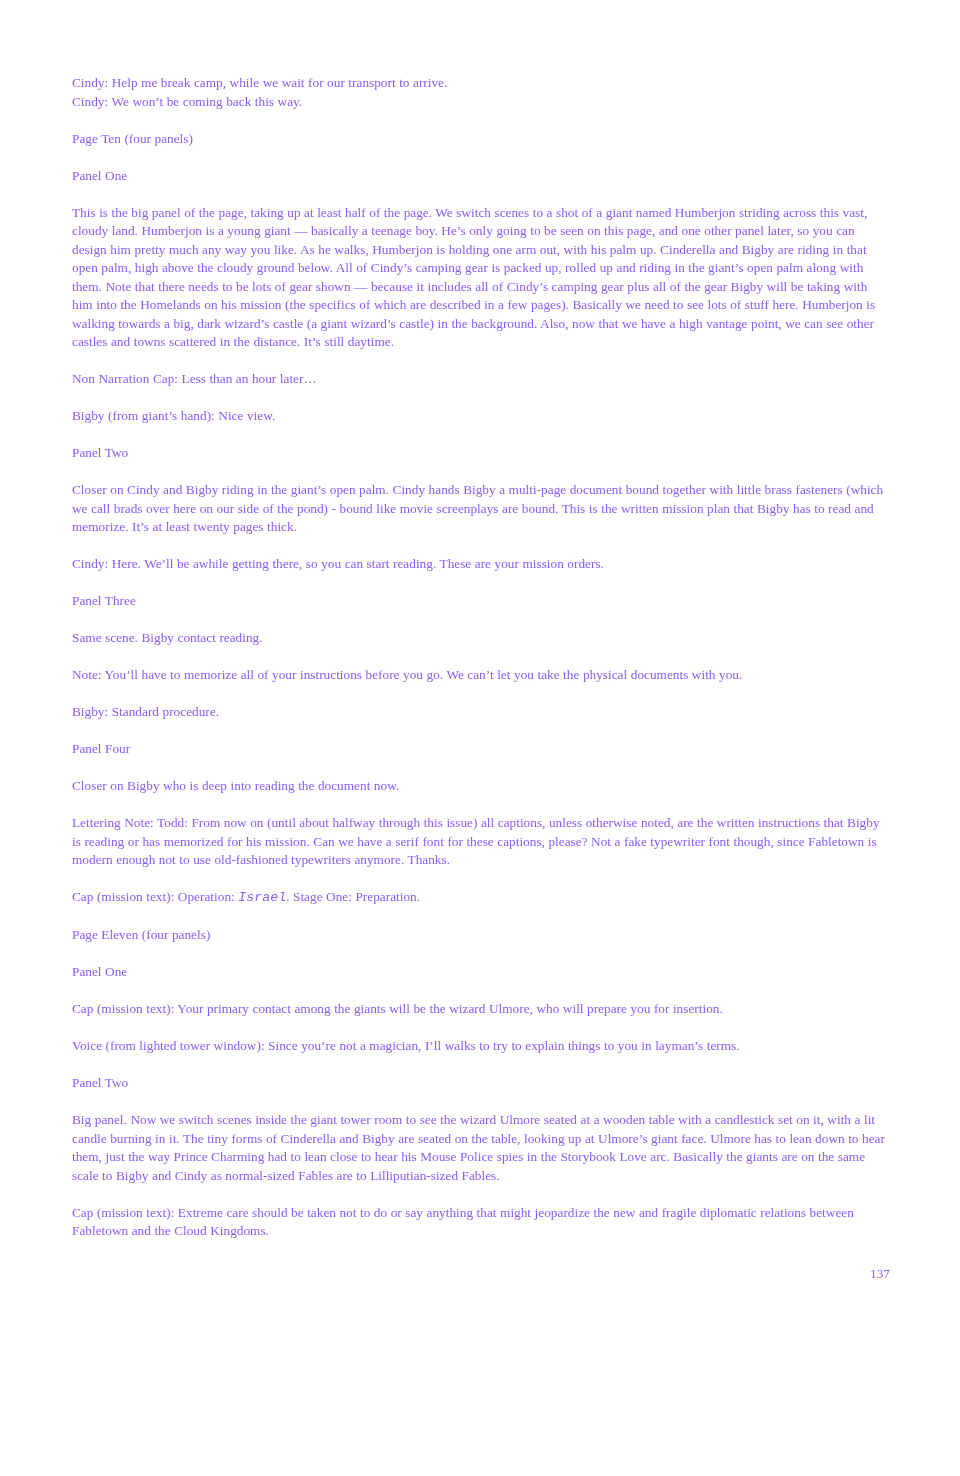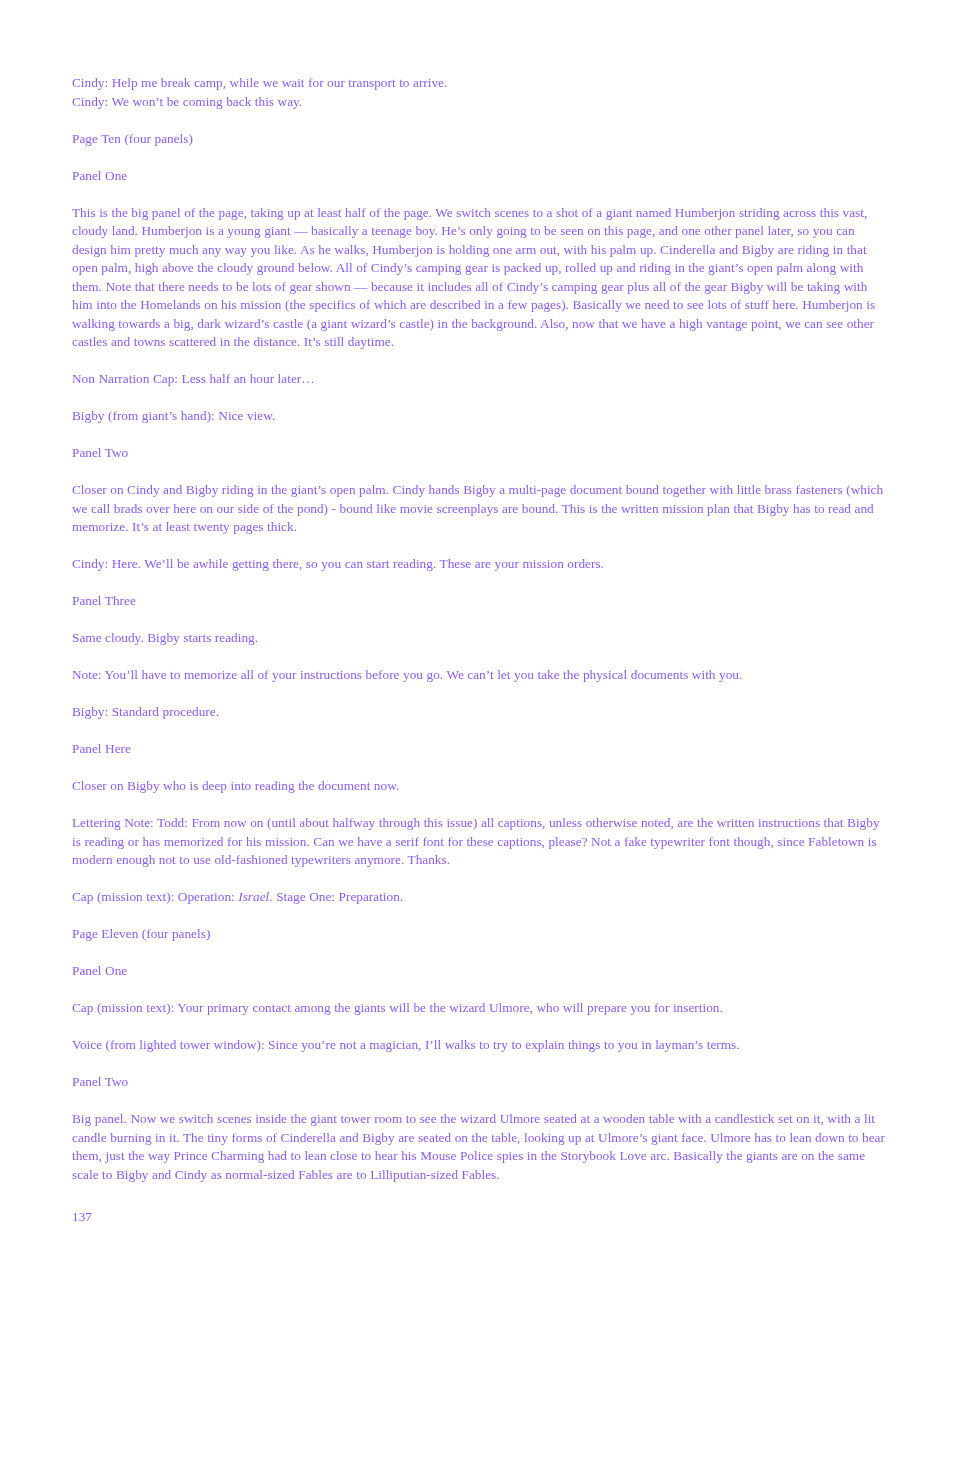--- a/index.html
+++ b/index.html
@@ -21,50 +21,52 @@
     padding: 66px 70px 0 72px;
     overflow: hidden;
   }
   .script-body p.para {
     margin: 0 0 18.5px 0;
     text-align: left;
     word-spacing: 0.2px;
   }
   .script-body span.italic {
     font-style: italic;
+    font-family: Liberation Mono, monospace;
   }
   .page-footer {
     margin-top: 24px;
-    text-align: left;
+    text-align: right;
     font-size: 13.3px;
   }
 </style>
 </head>
 <body>
 
 <div class="page">
   <div class="script-body">
       <p class="para"><span>Cindy: Help me break camp, while we wait for our transport to arrive.</span><br><span>Cindy: We won’t be coming back this way.</span></p>
       <p class="para"><span>Page Ten (four panels)</span></p>
       <p class="para"><span>Panel One</span></p>
       <p class="para"><span>This is the big panel of the page, taking up at least half of the page. We switch scenes to a shot of a giant named Humberjon striding across this vast, cloudy land. Humberjon is a young giant — basically a teenage boy. He’s only going to be seen on this page, and one other panel later, so you can design him pretty much any way you like. As he walks, Humberjon is holding one arm out, with his palm up. Cinderella and Bigby are riding in that open palm, high above the cloudy ground below. All of Cindy’s camping gear is packed up, rolled up and riding in the giant’s open palm along with them. Note that there needs to be lots of gear shown — because it includes all of Cindy’s camping gear plus all of the gear Bigby will be taking with him into the Homelands on his mission (the specifics of which are described in a few pages). Basically we need to see lots of stuff here. Humberjon is walking towards a big, dark wizard’s castle (a giant wizard’s castle) in the background. Also, now that we have a high vantage point, we can see other castles and towns scattered in the distance. It’s still daytime.</span></p>
-      <p class="para"><span>Non Narration Cap: Less half an hour later…</span></p>
+      <p class="para"><span>Non Narration Cap: Less than an hour later…</span></p>
       <p class="para"><span>Bigby (from giant’s hand): Nice view.</span></p>
       <p class="para"><span>Panel Two</span></p>
       <p class="para"><span>Closer on Cindy and Bigby riding in the giant’s open palm. Cindy hands Bigby a multi-page document bound together with little brass fasteners (which we call brads over here on our side of the pond) - bound like movie screenplays are bound. This is the written mission plan that Bigby has to read and memorize. It’s at least twenty pages thick.</span></p>
       <p class="para"><span>Cindy: Here. We’ll be awhile getting there, so you can start reading. These are your mission orders.</span></p>
       <p class="para"><span>Panel Three</span></p>
-      <p class="para"><span>Same cloudy. Bigby starts reading.</span></p>
+      <p class="para"><span>Same scene. Bigby contact reading.</span></p>
       <p class="para"><span>Note: You’ll have to memorize all of your instructions before you go. We can’t let you take the physical documents with you.</span></p>
       <p class="para"><span>Bigby: Standard procedure.</span></p>
-      <p class="para"><span>Panel Here</span></p>
+      <p class="para"><span>Panel Four</span></p>
       <p class="para"><span>Closer on Bigby who is deep into reading the document now.</span></p>
       <p class="para"><span>Lettering Note: Todd: From now on (until about halfway through this issue) all captions, unless otherwise noted, are the written instructions that Bigby is reading or has memorized for his mission. Can we have a serif font for these captions, please? Not a fake typewriter font though, since Fabletown is modern enough not to use old-fashioned typewriters anymore. Thanks.</span></p>
       <p class="para"><span>Cap (mission text): Operation: </span><span class="italic">Israel</span><span>. Stage One: Preparation.</span></p>
       <p class="para"><span>Page Eleven (four panels)</span></p>
       <p class="para"><span>Panel One</span></p>
       <p class="para"><span>Cap (mission text): Your primary contact among the giants will be the wizard Ulmore, who will prepare you for insertion.</span></p>
       <p class="para"><span>Voice (from lighted tower window): Since you’re not a magician, I’ll walks to try to explain things to you in layman’s terms.</span></p>
       <p class="para"><span>Panel Two</span></p>
       <p class="para"><span>Big panel. Now we switch scenes inside the giant tower room to see the wizard Ulmore seated at a wooden table with a candlestick set on it, with a lit candle burning in it. The tiny forms of Cinderella and Bigby are seated on the table, looking up at Ulmore’s giant face. Ulmore has to lean down to hear them, just the way Prince Charming had to lean close to hear his Mouse Police spies in the Storybook Love arc. Basically the giants are on the same scale to Bigby and Cindy as normal-sized Fables are to Lilliputian-sized Fables.</span></p>
+      <p class="para"><span>Cap (mission text): Extreme care should be taken not to do or say anything that might jeopardize the new and fragile diplomatic relations between Fabletown and the Cloud Kingdoms.</span></p>
     </div>
   <div class="page-footer">137</div>
 </div>
 
 </body></html>

